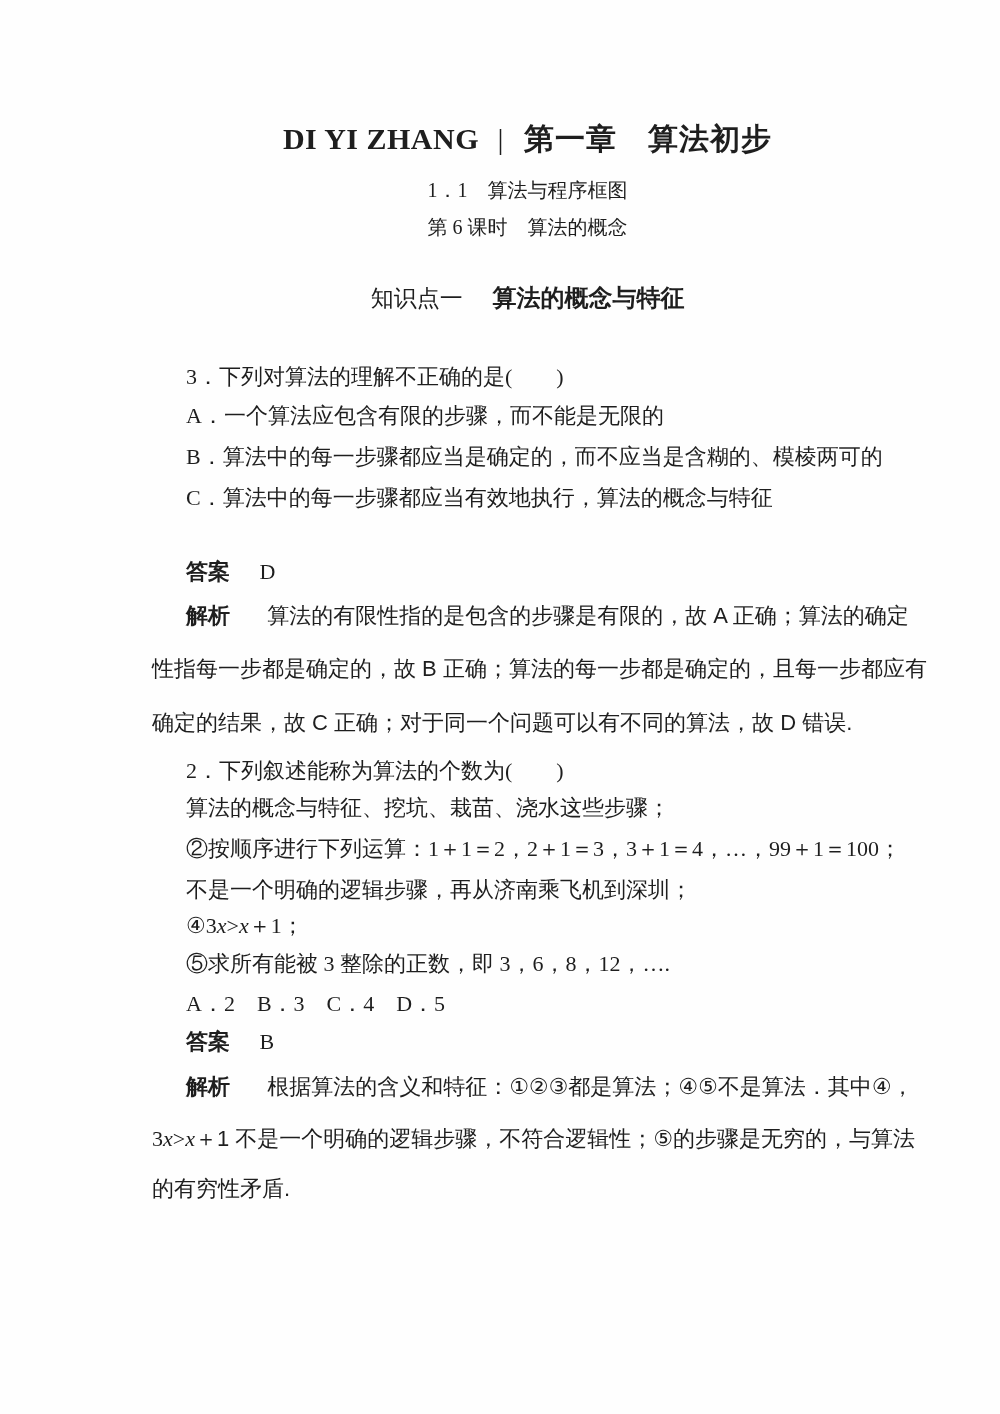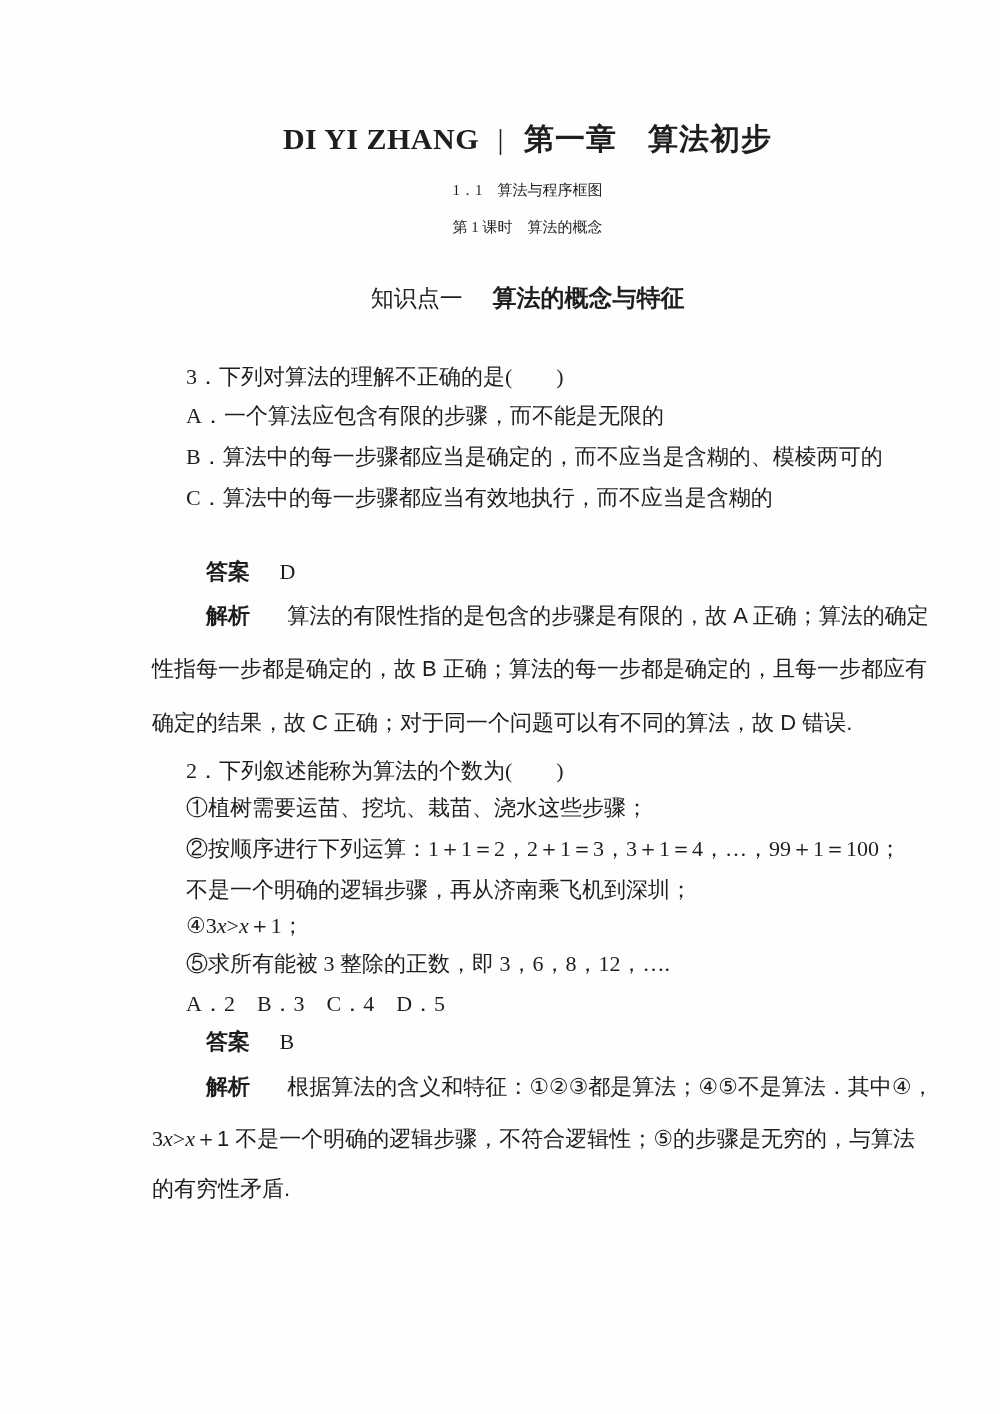--- a/index.html
+++ b/index.html
@@ -20,74 +20,74 @@
   .center { left:0; width:100%; padding-left:55px; text-align:center; }
   .indent { left:186px; }
   .flush  { left:152px;text-align:center; }
   .serif { font-family:"Liberation Serif","DejaVu Serif",serif; }
 
   
   .title { font-size:30px; line-height:36px; }
   .title .t-latin { font-family:"Liberation Serif","DejaVu Serif",serif; font-weight:bold; letter-spacing:0.5px; }
   .title .t-bar   { font-family:"Liberation Serif","DejaVu Serif",serif; font-weight:normal; margin:0 13px 0 11px; }
   .title .t-cjk   { font-family:"Liberation Sans","DejaVu Sans",sans-serif; font-weight:bold; letter-spacing:1px; }
-  .sub { font-size:15px; }
+  .sub { font-size:20px; }
 
   
   .kp { font-size:23px; line-height:30px; }
   .kp .kp-title { font-family:"Liberation Sans","DejaVu Sans",sans-serif; font-weight:bold; font-size:24px; margin-left:24px; }
 
   
   .ans-label, .jx-label {
-    font-family:"Liberation Sans","DejaVu Sans",sans-serif; font-weight:bold;margin-left:20px;
+    font-family:"Liberation Sans","DejaVu Sans",sans-serif; font-weight:bold;
   }
   .ans-value { font-family:"Liberation Serif","DejaVu Serif",serif; margin-left:24px; }
   .jx-text   { margin-left:31px; }
   .jx { font-family:"Liberation Sans","DejaVu Sans",sans-serif; }
   .math { font-family:"Liberation Serif","DejaVu Serif",serif; }
   i.var { font-family:"Liberation Serif","DejaVu Serif",serif; font-style:italic; }
 </style>
 </head>
 <body>
 
 <div class="page">
 
   <div class="line center title" style="top:121px">
     <span class="t-latin">DI YI ZHANG</span>
     <span class="t-bar">|</span>
     <span class="t-cjk">第一章　算法初步</span>
   </div>
 
   <div class="line center serif sub" style="top:176px">1．1　算法与程序框图</div>
-  <div class="line center serif sub" style="top:213px">第 1 课时　算法的概念</div>
+  <div class="line center serif sub" style="top:213px">第 6 课时　算法的概念</div>
 
   <div class="line center kp" style="top:283px">
     <span class="serif">知识点一</span>
     <span class="kp-title">算法的概念与特征</span>
   </div>
 
   <div class="line indent serif" style="top:363px">3．下列对算法的理解不正确的是(　　)</div>
   <div class="line indent serif" style="top:402px">A．一个算法应包含有限的步骤，而不能是无限的</div>
   <div class="line indent serif" style="top:443px">B．算法中的每一步骤都应当是确定的，而不应当是含糊的、模棱两可的</div>
-  <div class="line indent serif" style="top:484px">C．算法中的每一步骤都应当有效地执行，而不应当是含糊的</div>
+  <div class="line indent serif" style="top:484px">C．算法中的每一步骤都应当有效地执行，算法的概念与特征</div>
 
   <div class="line indent" style="top:558px">
     <span class="ans-label">答案</span>
     <span class="ans-value">D</span>
   </div>
 
   <div class="line indent jx" style="top:602px">
     <span class="jx-label">解析</span>
     <span class="jx-text">算法的有限性指的是包含的步骤是有限的，故 A 正确；算法的确定</span>
   </div>
   <div class="line flush jx" style="top:655px">性指每一步都是确定的，故 B 正确；算法的每一步都是确定的，且每一步都应有</div>
   <div class="line flush jx" style="top:709px">确定的结果，故 C 正确；对于同一个问题可以有不同的算法，故 D 错误.</div>
 
   <div class="line indent serif" style="top:757px">2．下列叙述能称为算法的个数为(　　)</div>
-  <div class="line indent serif" style="top:794px">①植树需要运苗、挖坑、栽苗、浇水这些步骤；</div>
+  <div class="line indent serif" style="top:794px">算法的概念与特征、挖坑、栽苗、浇水这些步骤；</div>
   <div class="line indent serif" style="top:835px">②按顺序进行下列运算：1＋1＝2，2＋1＝3，3＋1＝4，…，99＋1＝100；</div>
   <div class="line indent serif" style="top:876px">不是一个明确的逻辑步骤，再从济南乘飞机到深圳；</div>
 
   <div class="line indent serif" style="top:912px">
     <span>④3</span><i class="var">x</i><span>&gt;</span><i class="var">x</i><span>＋1；</span>
   </div>
 
   <div class="line indent serif" style="top:950px">⑤求所有能被 3 整除的正数，即 3，6，8，12，….</div>
   <div class="line indent serif" style="top:990px">A．2　B．3　C．4　D．5</div>
 

